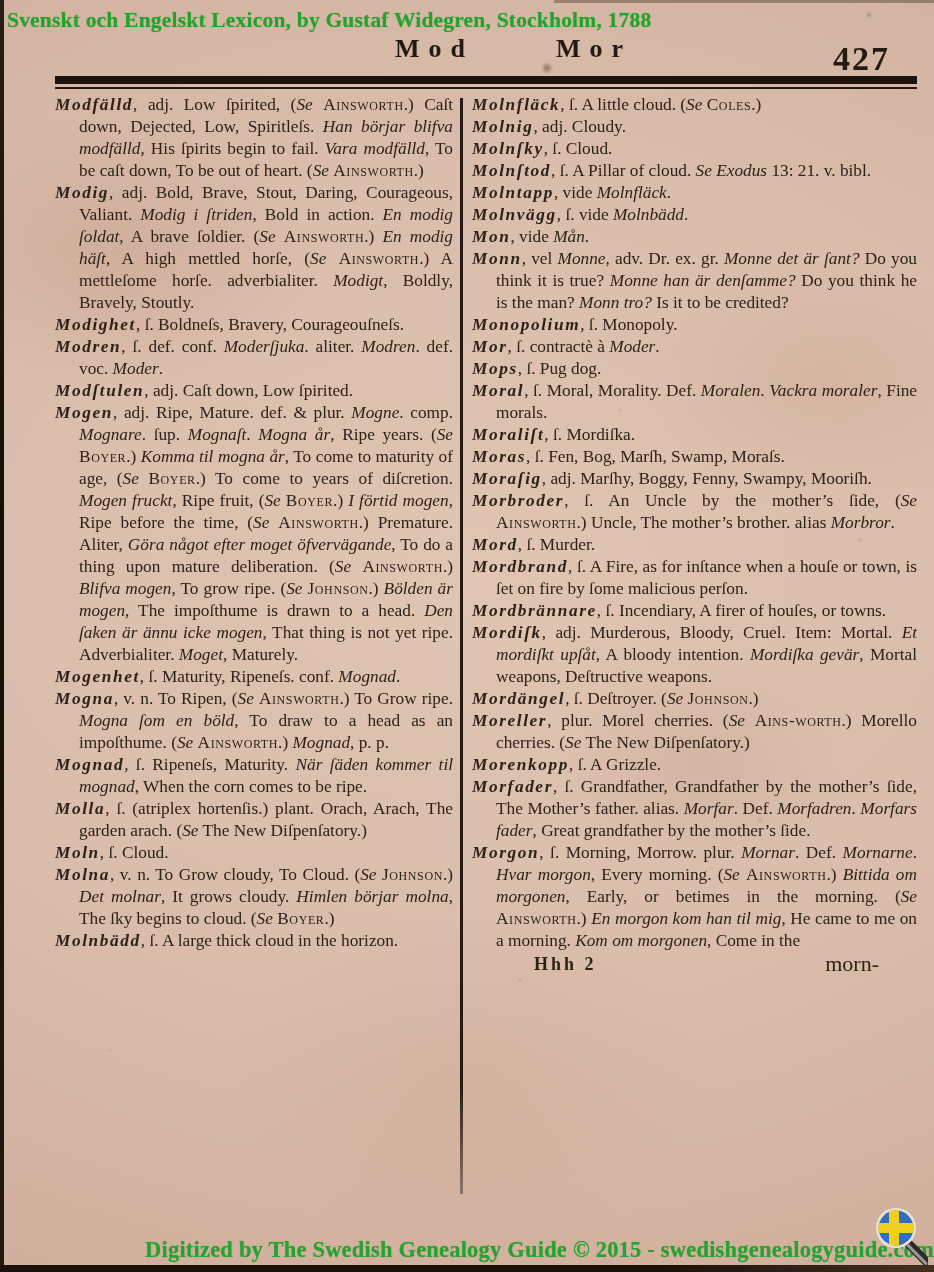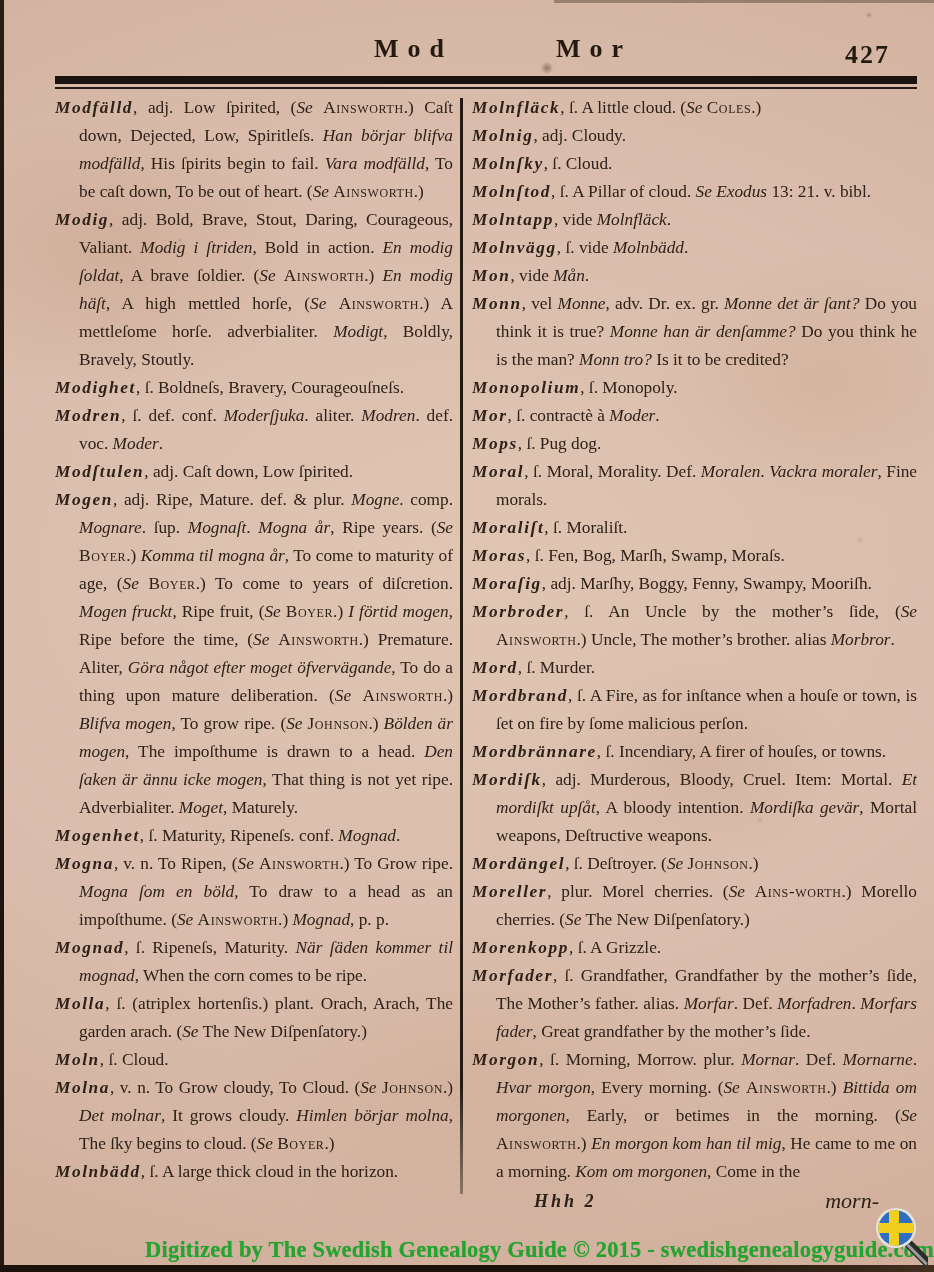--- a/index.html
+++ b/index.html
@@ -39,64 +39,65 @@
   .edge-bottom{position:absolute; left:0; bottom:0; width:934px; height:7px; background:linear-gradient(to right,#1a110a 70%,#43301f);}
   .edge-top{position:absolute; right:0; top:0; width:380px; height:3px; background:rgba(40,28,18,.35);}
 
   .digitizer-title{
     position:absolute; left:7px; top:8px; white-space:nowrap;
     font-size:21.5px; font-weight:bold; color:var(--green); letter-spacing:.2px;
     text-shadow:0 0 1px rgba(20,120,20,.4);
   }
   .running-head{position:absolute; top:34px; left:0; width:934px; height:34px; color:#241a10;}
   .head-word{position:absolute; font-size:26px; letter-spacing:9px; font-weight:bold;}
-  #head-left{left:374px;}
+  #head-left{left:395px;}
   #head-right{left:556px;}
-  .page-number{position:absolute; right:44px; top:6px; font-size:26px; font-weight:bold; letter-spacing:2px;}
+  .page-number{position:absolute; right:44px; top:6px; font-size:34px; font-weight:bold; letter-spacing:2px;}
 
   .double-rule{
     position:absolute; left:55px; top:76px; width:862px; height:13px;
     border-top:8px solid #1c1310; border-bottom:2px solid #241a12;
   }
 
   .text-area{position:absolute; left:55px; top:94px; width:862px; height:1125px;}
   .column-divider{position:absolute; left:405px; top:4px; width:3px; height:1096px; background:linear-gradient(to bottom,#241a12 90%,rgba(36,26,18,.4));}
   .col{position:absolute; top:0; overflow:hidden; color:var(--ink);
-       font-size:17.3px; line-height:28px;}
+       font-size:17.3px; line-height:22px;}
   #col-left{left:0; width:398px; height:1125px;}
   #col-right{left:417px; width:445px; height:1125px;}
 
   .entry{text-align:justify; padding-left:24px; text-indent:-24px;}
   .rh{font-style:italic; font-weight:bold; letter-spacing:1.6px;}
   .ri{font-style:italic;}
   .rc{font-variant:small-caps; letter-spacing:.6px;}
   .rr{}
 
   .signature-row{display:flex; padding-left:62px; padding-right:38px; margin-top:1px;
-                 justify-content:space-between; color:var(--ink);font-style:italic;}
+                 justify-content:space-between; color:var(--ink);}
   .sig-mark{font-size:18px; letter-spacing:3px; font-weight:bold;}
   .catchword{font-size:22px;}
 
   .digitizer-footer{
     position:absolute; left:0; bottom:9px; width:934px; text-align:right;
     font-size:22.5px; font-weight:bold; color:#21a52e; letter-spacing:.2px;
     text-shadow:0 0 1px rgba(20,110,20,.4);
     padding-left:8px;
   }
   .flag-badge{position:absolute; right:6px; bottom:4px; width:56px; height:62px;}
 </style>
 </head>
 <body>
 
 <div id="page">
 
   <div class="edge-left"></div>
   <div class="edge-bottom"></div>
   <div class="edge-top"></div>
 
+  <div class="digitizer-title">Svenskt och Engelskt Lexicon, by Gustaf Widegren, Stockholm, 1788</div>
 
   <div class="running-head">
     <span class="head-word" id="head-left">Mod</span>
     <span class="head-word" id="head-right">Mor</span>
     <span class="page-number">427</span>
   </div>
 
   <div class="double-rule"></div>
 
   <div class="text-area">
@@ -123,21 +124,21 @@
         <div class="entry"><span class="rh">Molnſky</span><span class="rr">, ſ. Cloud.</span></div>
         <div class="entry"><span class="rh">Molnſtod</span><span class="rr">, ſ. A Pillar of cloud. </span><span class="ri">Se Exodus</span><span class="rr"> 13: 21. v. bibl.</span></div>
         <div class="entry"><span class="rh">Molntapp</span><span class="rr">, vide </span><span class="ri">Molnfläck</span><span class="rr">.</span></div>
         <div class="entry"><span class="rh">Molnvägg</span><span class="rr">, ſ. vide </span><span class="ri">Molnbädd</span><span class="rr">.</span></div>
         <div class="entry"><span class="rh">Mon</span><span class="rr">, vide </span><span class="ri">Mån</span><span class="rr">.</span></div>
         <div class="entry"><span class="rh">Monn</span><span class="rr">, vel </span><span class="ri">Monne</span><span class="rr">, adv. Dr. ex. gr. </span><span class="ri">Monne det är ſant?</span><span class="rr"> Do you think it is true? </span><span class="ri">Monne han är denſamme?</span><span class="rr"> Do you think he is the man? </span><span class="ri">Monn tro?</span><span class="rr"> Is it to be credited?</span></div>
         <div class="entry"><span class="rh">Monopolium</span><span class="rr">, ſ. Monopoly.</span></div>
         <div class="entry"><span class="rh">Mor</span><span class="rr">, ſ. contractè à </span><span class="ri">Moder</span><span class="rr">.</span></div>
         <div class="entry"><span class="rh">Mops</span><span class="rr">, ſ. Pug dog.</span></div>
         <div class="entry"><span class="rh">Moral</span><span class="rr">, ſ. Moral, Morality. Def. </span><span class="ri">Moralen</span><span class="rr">. </span><span class="ri">Vackra moraler</span><span class="rr">, Fine morals.</span></div>
-        <div class="entry"><span class="rh">Moraliſt</span><span class="rr">, ſ. Moraliſt.</span></div>
+        <div class="entry"><span class="rh">Moraliſt</span><span class="rr">, ſ. Mordiſka.</span></div>
         <div class="entry"><span class="rh">Moras</span><span class="rr">, ſ. Fen, Bog, Marſh, Swamp, Moraſs.</span></div>
         <div class="entry"><span class="rh">Moraſig</span><span class="rr">, adj. Marſhy, Boggy, Fenny, Swampy, Mooriſh.</span></div>
         <div class="entry"><span class="rh">Morbroder</span><span class="rr">, ſ. An Uncle by the mother’s ſide, (</span><span class="ri">Se </span><span class="rc">Ainsworth</span><span class="rr">.) Uncle, The mother’s brother. alias </span><span class="ri">Morbror</span><span class="rr">.</span></div>
         <div class="entry"><span class="rh">Mord</span><span class="rr">, ſ. Murder.</span></div>
         <div class="entry"><span class="rh">Mordbrand</span><span class="rr">, ſ. A Fire, as for inſtance when a houſe or town, is ſet on fire by ſome malicious perſon.</span></div>
         <div class="entry"><span class="rh">Mordbrännare</span><span class="rr">, ſ. Incendiary, A firer of houſes, or towns.</span></div>
         <div class="entry"><span class="rh">Mordiſk</span><span class="rr">, adj. Murderous, Bloody, Cruel. Item: Mortal. </span><span class="ri">Et mordiſkt upſåt</span><span class="rr">, A bloody intention. </span><span class="ri">Mordiſka gevär</span><span class="rr">, Mortal weapons, Deſtructive weapons.</span></div>
         <div class="entry"><span class="rh">Mordängel</span><span class="rr">, ſ. Deſtroyer. (</span><span class="ri">Se </span><span class="rc">Johnson</span><span class="rr">.)</span></div>
         <div class="entry"><span class="rh">Moreller</span><span class="rr">, plur. Morel cherries. (</span><span class="ri">Se </span><span class="rc">Ains-worth</span><span class="rr">.) Morello cherries. (</span><span class="ri">Se</span><span class="rr"> The New Diſpenſatory.)</span></div>
         <div class="entry"><span class="rh">Morenkopp</span><span class="rr">, ſ. A Grizzle.</span></div>

